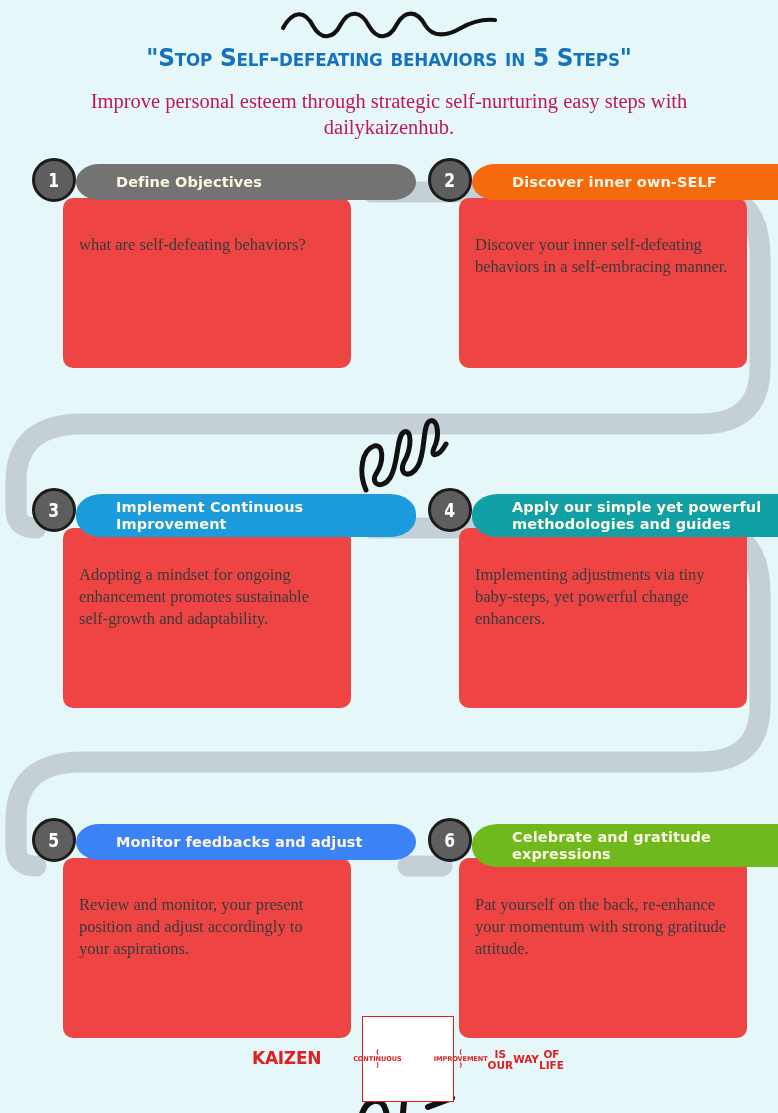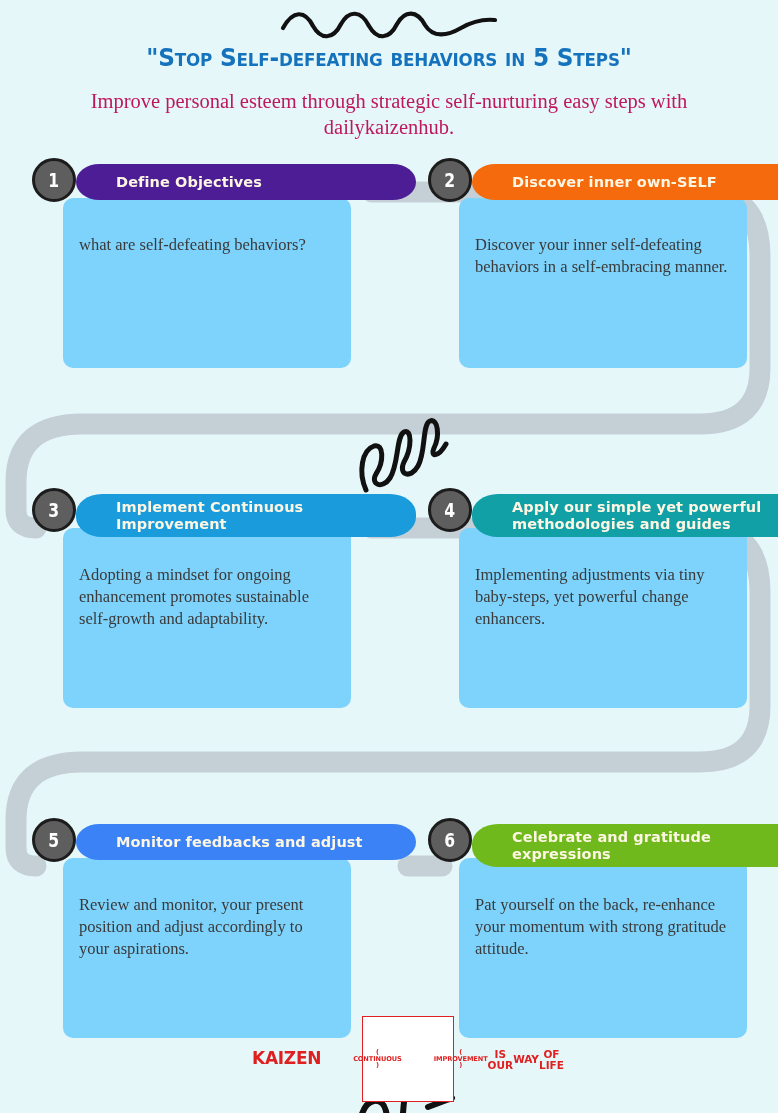--- a/index.html
+++ b/index.html
@@ -94,21 +94,21 @@
     line-height:1;
   }
 
   
   .card {
     position:absolute;
     left:31px;
     top:40px;
     width:288px;
     height:170px;
-    background:#7dd3fc;
+    background:#ef4444;
     border-radius:10px;
     z-index:1;
     padding:36px 16px 14px 16px;
   }
   .card.tall { height:180px; }
   .card-text {
     color:#3a3a3a;
     font-family:"Liberation Serif", serif;
     font-size:16.5px;
     line-height:1.33;
@@ -159,21 +159,21 @@
   </div>
 
   <div class="rows">
 
     <div class="row row1">
 
       <div class="step left">
         <div class="card">
           <div class="card-text">what are self-defeating behaviors?</div>
         </div>
-        <div class="pill" style="background:#4c1d95;text-align:center;">
+        <div class="pill" style="background:#737373;text-align:center;">
           <span class="pill-label">Define Objectives</span>
         </div>
         <div class="badge">
           <span class="badge-num">1</span>
         </div>
       </div>
 
       <div class="step right">
         <div class="card">
           <div class="card-text">Discover your inner self-defeating behaviors in a self-embracing manner.</div>

